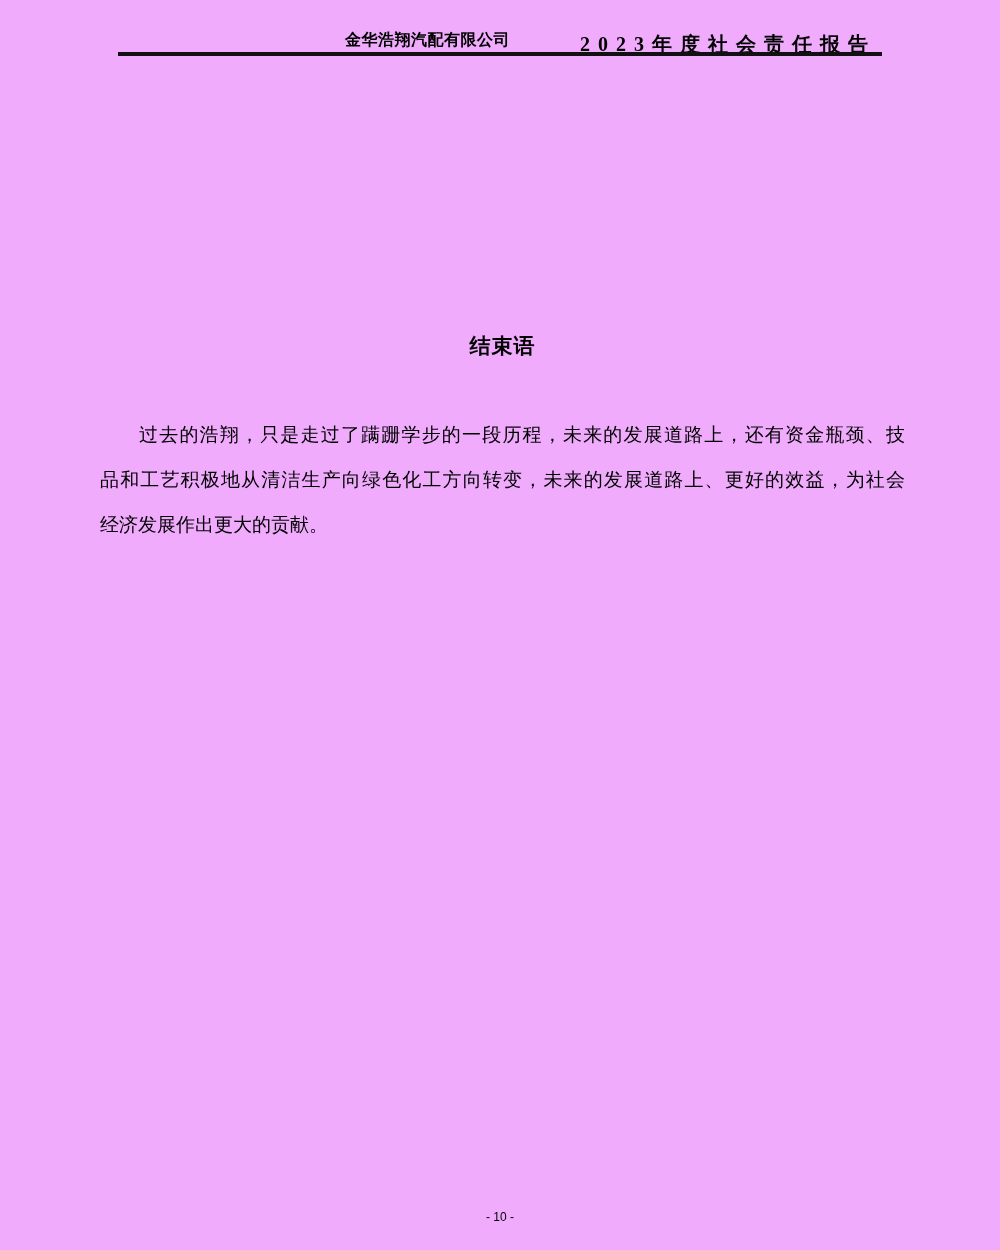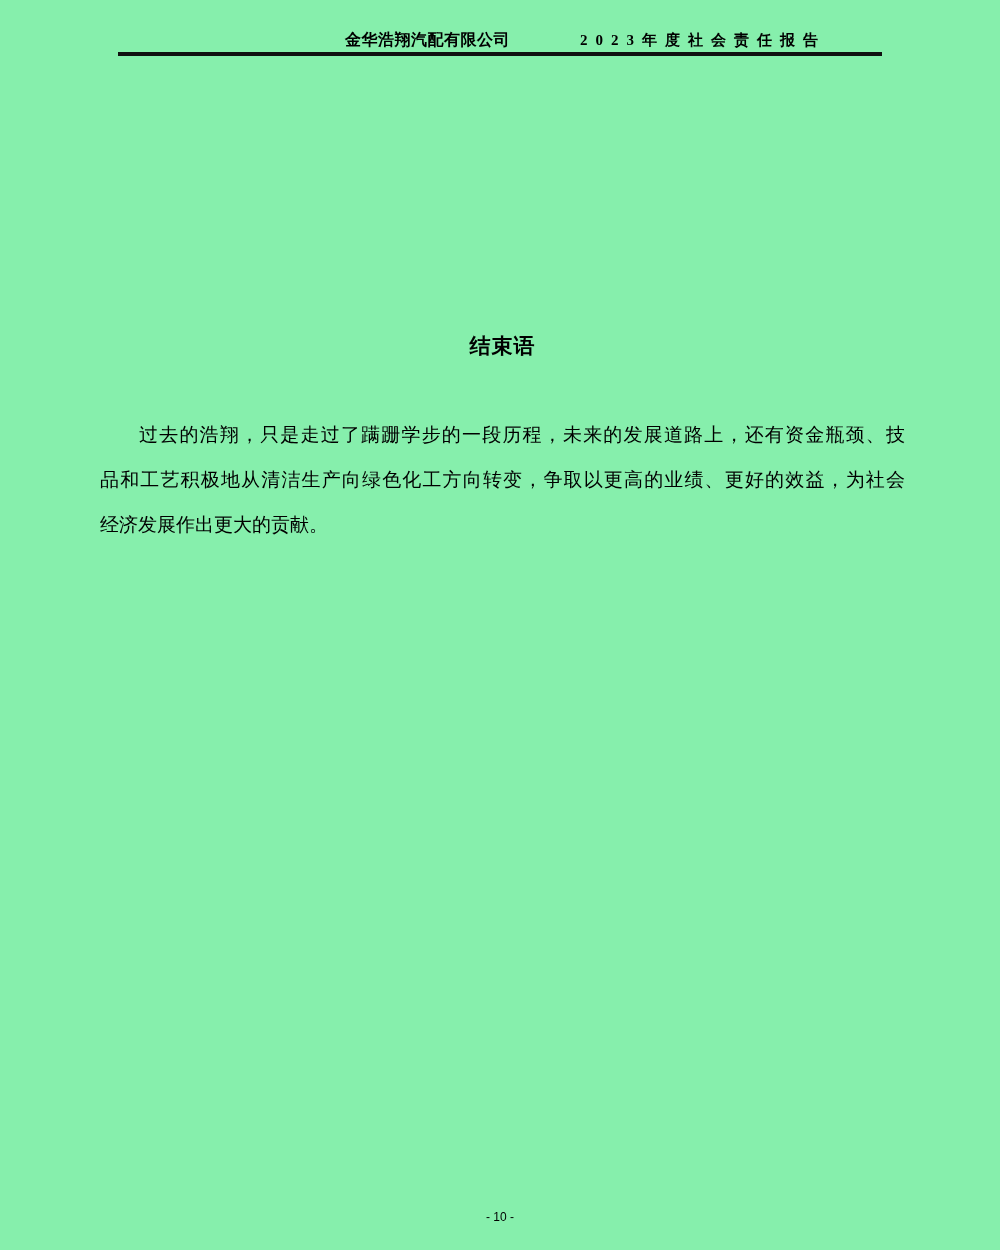--- a/index.html
+++ b/index.html
@@ -1,42 +1,42 @@
 <!DOCTYPE html>
 <html><head>
 <meta charset="utf-8">
 <style>
   * { margin: 0; padding: 0; box-sizing: border-box; }
   html, body { background: #ffffff; }
   .page {
     position: relative;
     width: 1000px;
     height: 1250px;
-    background: #86efac;
+    background: #f0abfc;
     overflow: hidden;
     font-family: "Liberation Serif", "DejaVu Serif", serif;
     color: #000000;
   }
 
   
   .doc-header { position: absolute; left: 0; top: 0; width: 1000px; height: 70px; }
   .header-company {
     position: absolute;
     left: 345px;
     top: 30px;
     font-size: 16px;
     font-weight: bold;
     letter-spacing: 0.5px;
     white-space: nowrap;
   }
   .header-report {
     position: absolute;
     left: 580px;
     top: 31px;
-    font-size: 15px;
+    font-size: 20px;
     font-weight: bold;
     letter-spacing: 8px;
     white-space: nowrap;
   }
   .header-rule {
     position: absolute;
     left: 118px;
     top: 52px;
     width: 764px;
     height: 3px;
@@ -97,21 +97,21 @@
   <header class="doc-header">
     <span class="header-company">金华浩翔汽配有限公司</span>
     <span class="header-report">2023年度社会责任报告</span>
     <div class="header-rule"></div>
   </header>
 
   <h1 class="doc-title">结束语</h1>
 
   <div class="doc-body">
     <div class="body-line indent">过去的浩翔，只是走过了蹒跚学步的一段历程，未来的发展道路上，还有资金瓶颈、技</div>
-    <div class="body-line">品和工艺积极地从清洁生产向绿色化工方向转变，争取以更高的业绩、更好的效益，为社会</div>
+    <div class="body-line">品和工艺积极地从清洁生产向绿色化工方向转变，未来的发展道路上、更好的效益，为社会</div>
     <div class="body-line last">经济发展作出更大的贡献。</div>
   </div>
 
   <footer class="doc-footer">
     <span>- 10 -</span>
   </footer>
 
 </div>
 
 </body></html>

